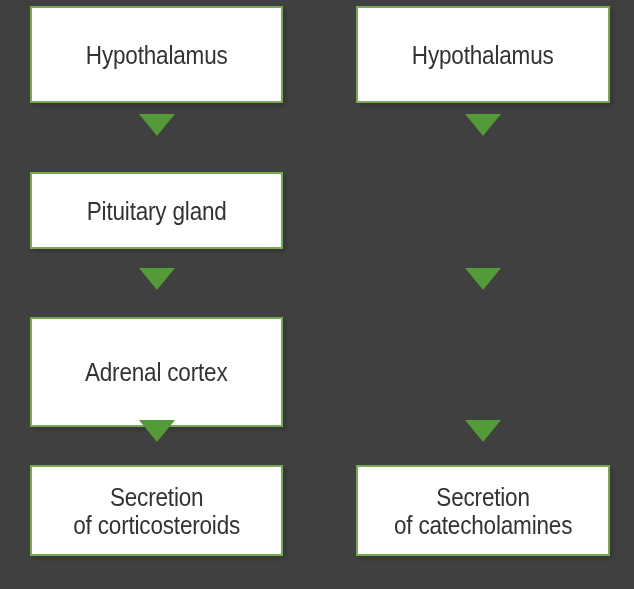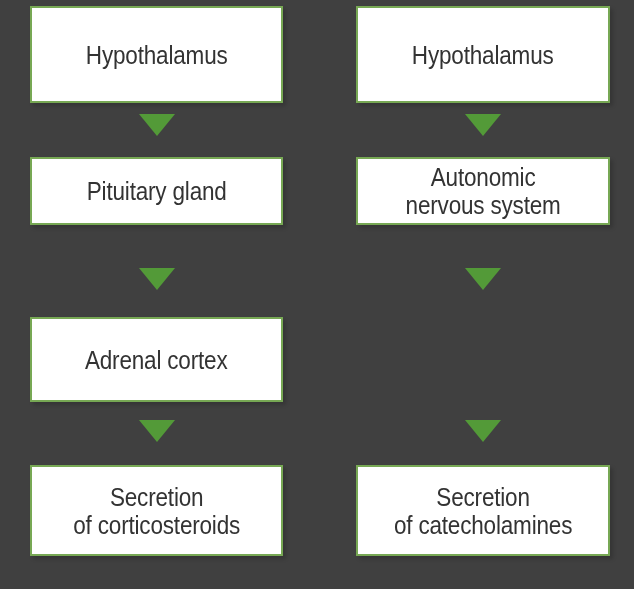--- a/index.html
+++ b/index.html
@@ -49,22 +49,22 @@
     line-height: 1.12;
     text-align: center;
     letter-spacing: -0.2px;
     transform: scaleX(0.90);
     white-space: pre-line;
     padding: 0 6px;
   }
 
   
   .node.n1 { top: 6px;   height: 97px; }
-  .node.n2 { top: 157px; height: 68px; }
-  .node.n3 { top: 317px; height: 85px; }
+  .node.n2 { top: 172px; height: 77px; }
+  .node.n3 { top: 317px; height: 110px; }
   .node.n4 { top: 465px; height: 91px; }
 
   
   .arrow {
     position: absolute;
     left: 50%;
     width: 0;
     height: 0;
     margin-left: -18px;
     border-left: 18px solid transparent;
@@ -107,24 +107,20 @@
   </div>
 
   <div class="column right">
 
     <div class="node n1">
       <span class="node-label">Hypothalamus</span>
     </div>
 
     <div class="arrow a1"></div>
 
-    <div class="node n2">
-      <span class="node-label">Autonomic
-nervous system</span>
-    </div>
 
     <div class="arrow a2"></div>
 
 
     <div class="arrow a3"></div>
 
     <div class="node n4">
       <span class="node-label">Secretion
 of catecholamines</span>
     </div>

